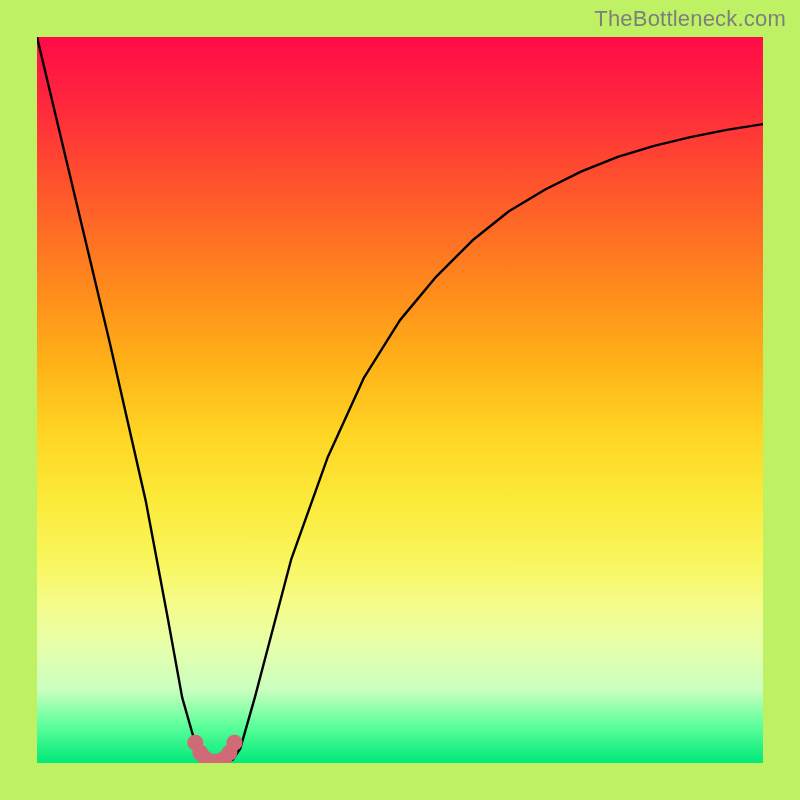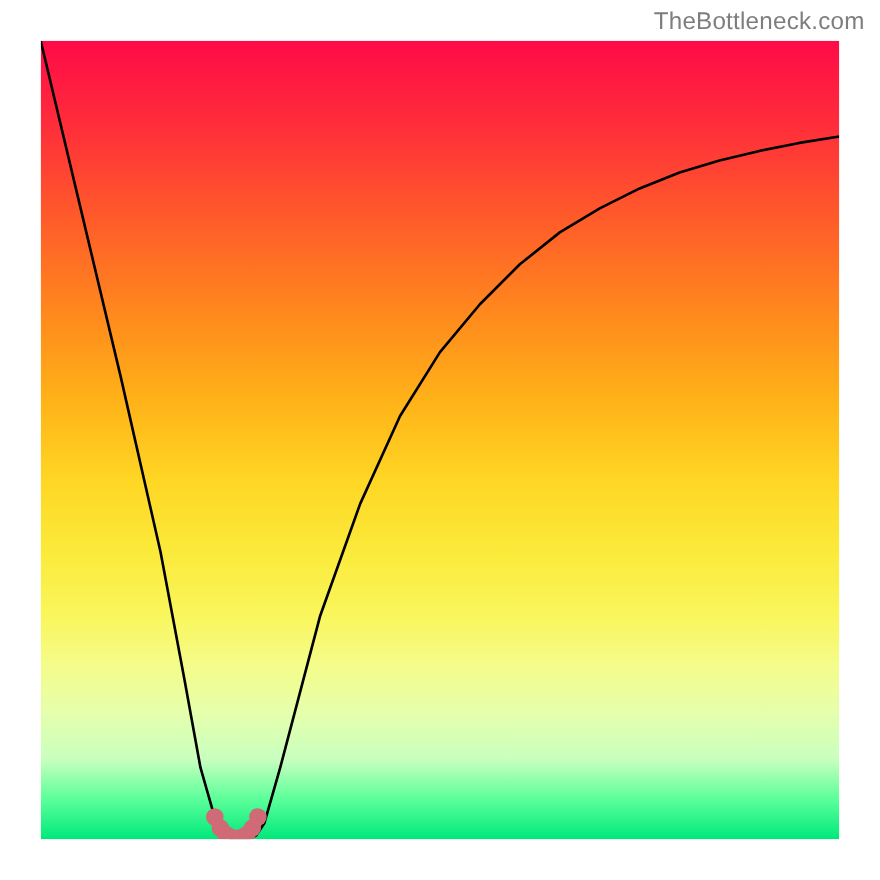--- a/index.html
+++ b/index.html
@@ -10,21 +10,21 @@
     background: #000;
     overflow: hidden;
     font-family: Arial, Helvetica, sans-serif;
   }
   .frame {
     position: absolute;
     left: 0;
     top: 0;
     width: 800px;
     height: 800px;
-    background: #ffffff;
+    background: #bef264;
   }
   .plot-area {
     position: absolute;
     left: 37px;
     top: 37px;
     width: 726px;
     height: 726px;
     overflow: hidden;
   }
   .gradient-bg {

